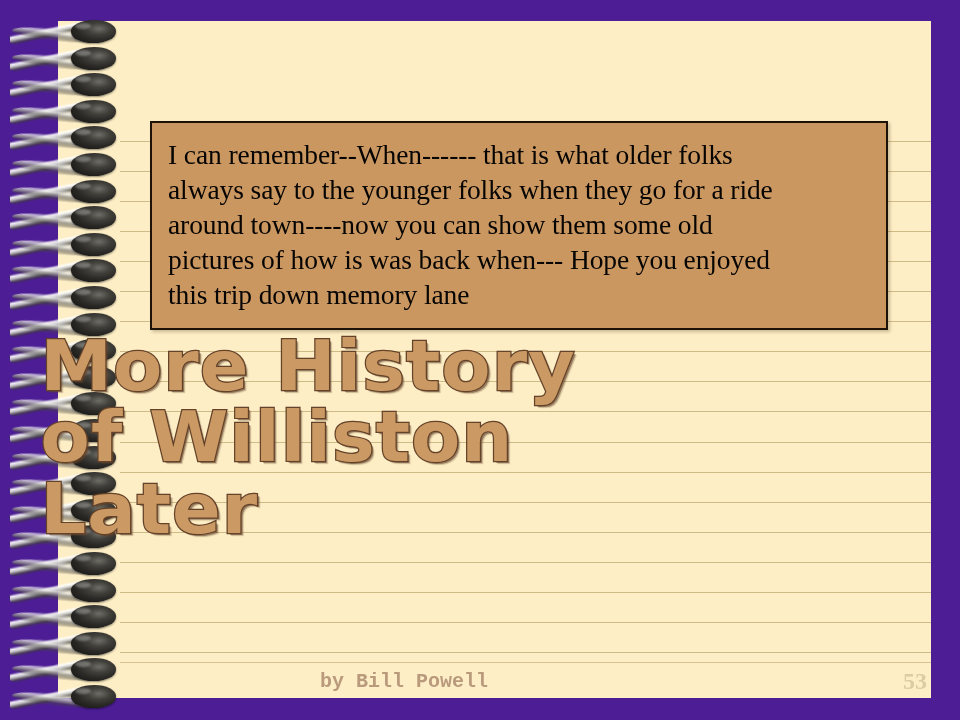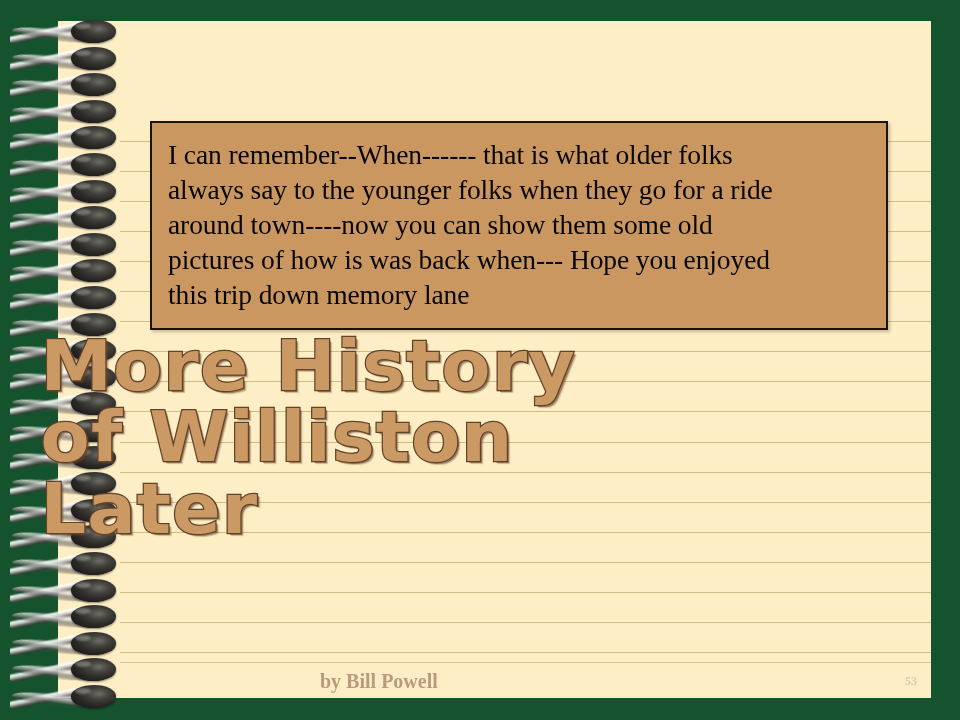--- a/index.html
+++ b/index.html
@@ -5,21 +5,21 @@
   html, body {
     margin: 0;
     padding: 0;
     background: #8b7458;
   }
   #slide {
     position: relative;
     width: 960px;
     height: 720px;
     overflow: hidden;
-    background: #14532d;
+    background: #4c1d95;
     font-family: "Liberation Serif", serif;
   }
 
   
   #paper {
     position: absolute;
     left: 58px;
     top: 21px;
     width: 873px;
     height: 677px;
@@ -189,32 +189,32 @@
     position: absolute;
     left: 120px;
     top: 666px;
     width: 811px;
     height: 30px;
     display: flex;
     align-items: center;
     justify-content: space-between;
   }
   #footer-author {
-    font-family: Liberation Serif, serif;
+    font-family: Liberation Mono, monospace;
     font-weight: bold;
     font-size: 20px;
     color: #b99a7d;
     margin-left: 200px;
   }
   #footer-page {
     font-family: "Liberation Serif", serif;
     font-weight: bold;
-    font-size: 12px;
+    font-size: 24px;
     color: #ddcba4;
-    margin-right: 14px;
+    margin-right: 4px;
   }
 </style>
 </head>
 <body>
 
 <div id="slide">
 
   <div id="paper">
     <div id="rules">
         <div class="rule" style="top: 120px; background: rgb(207, 187, 134);"></div>

